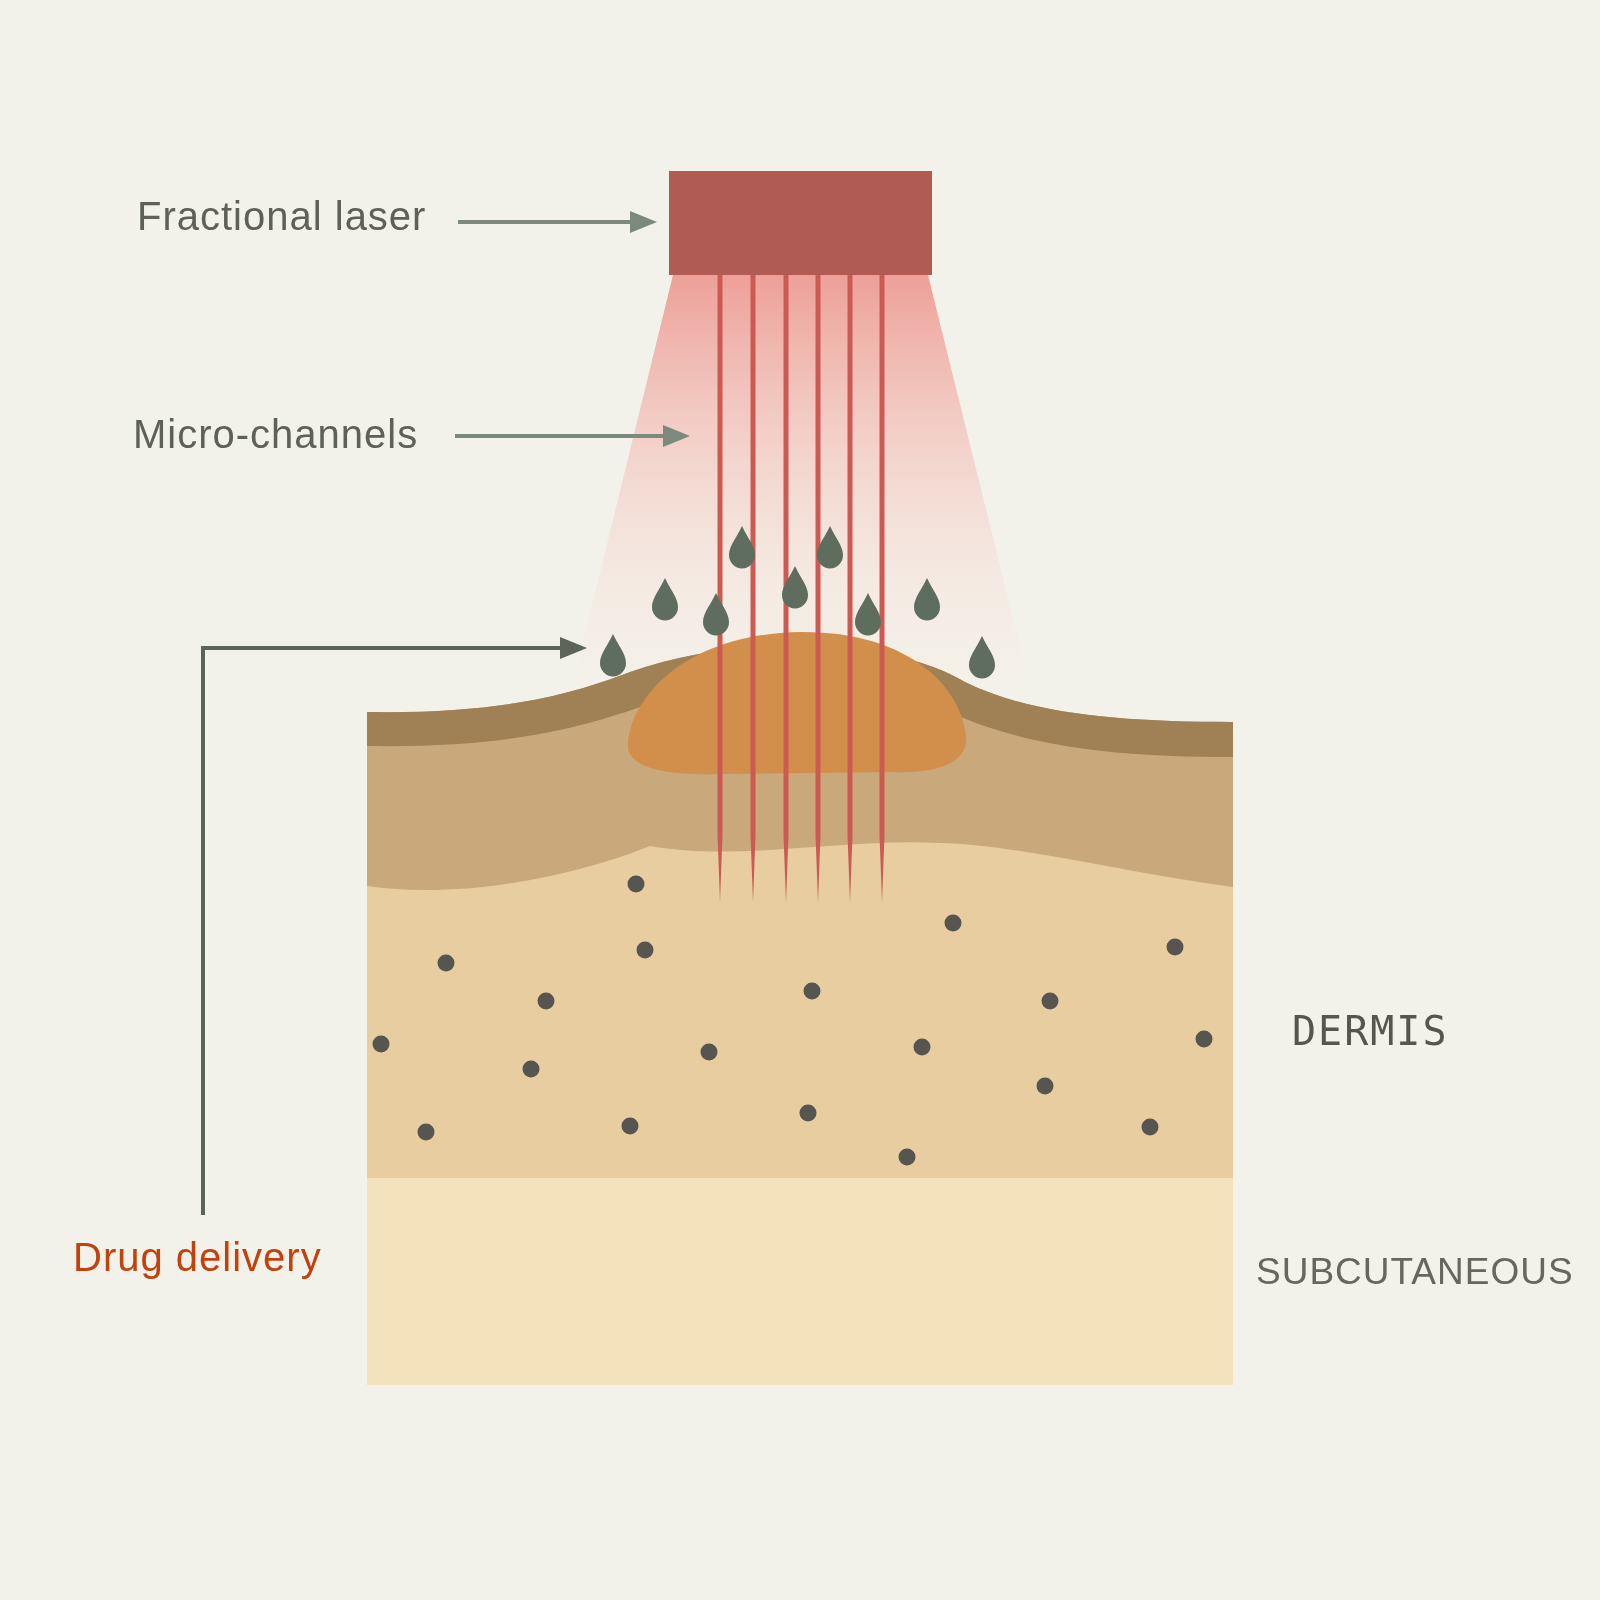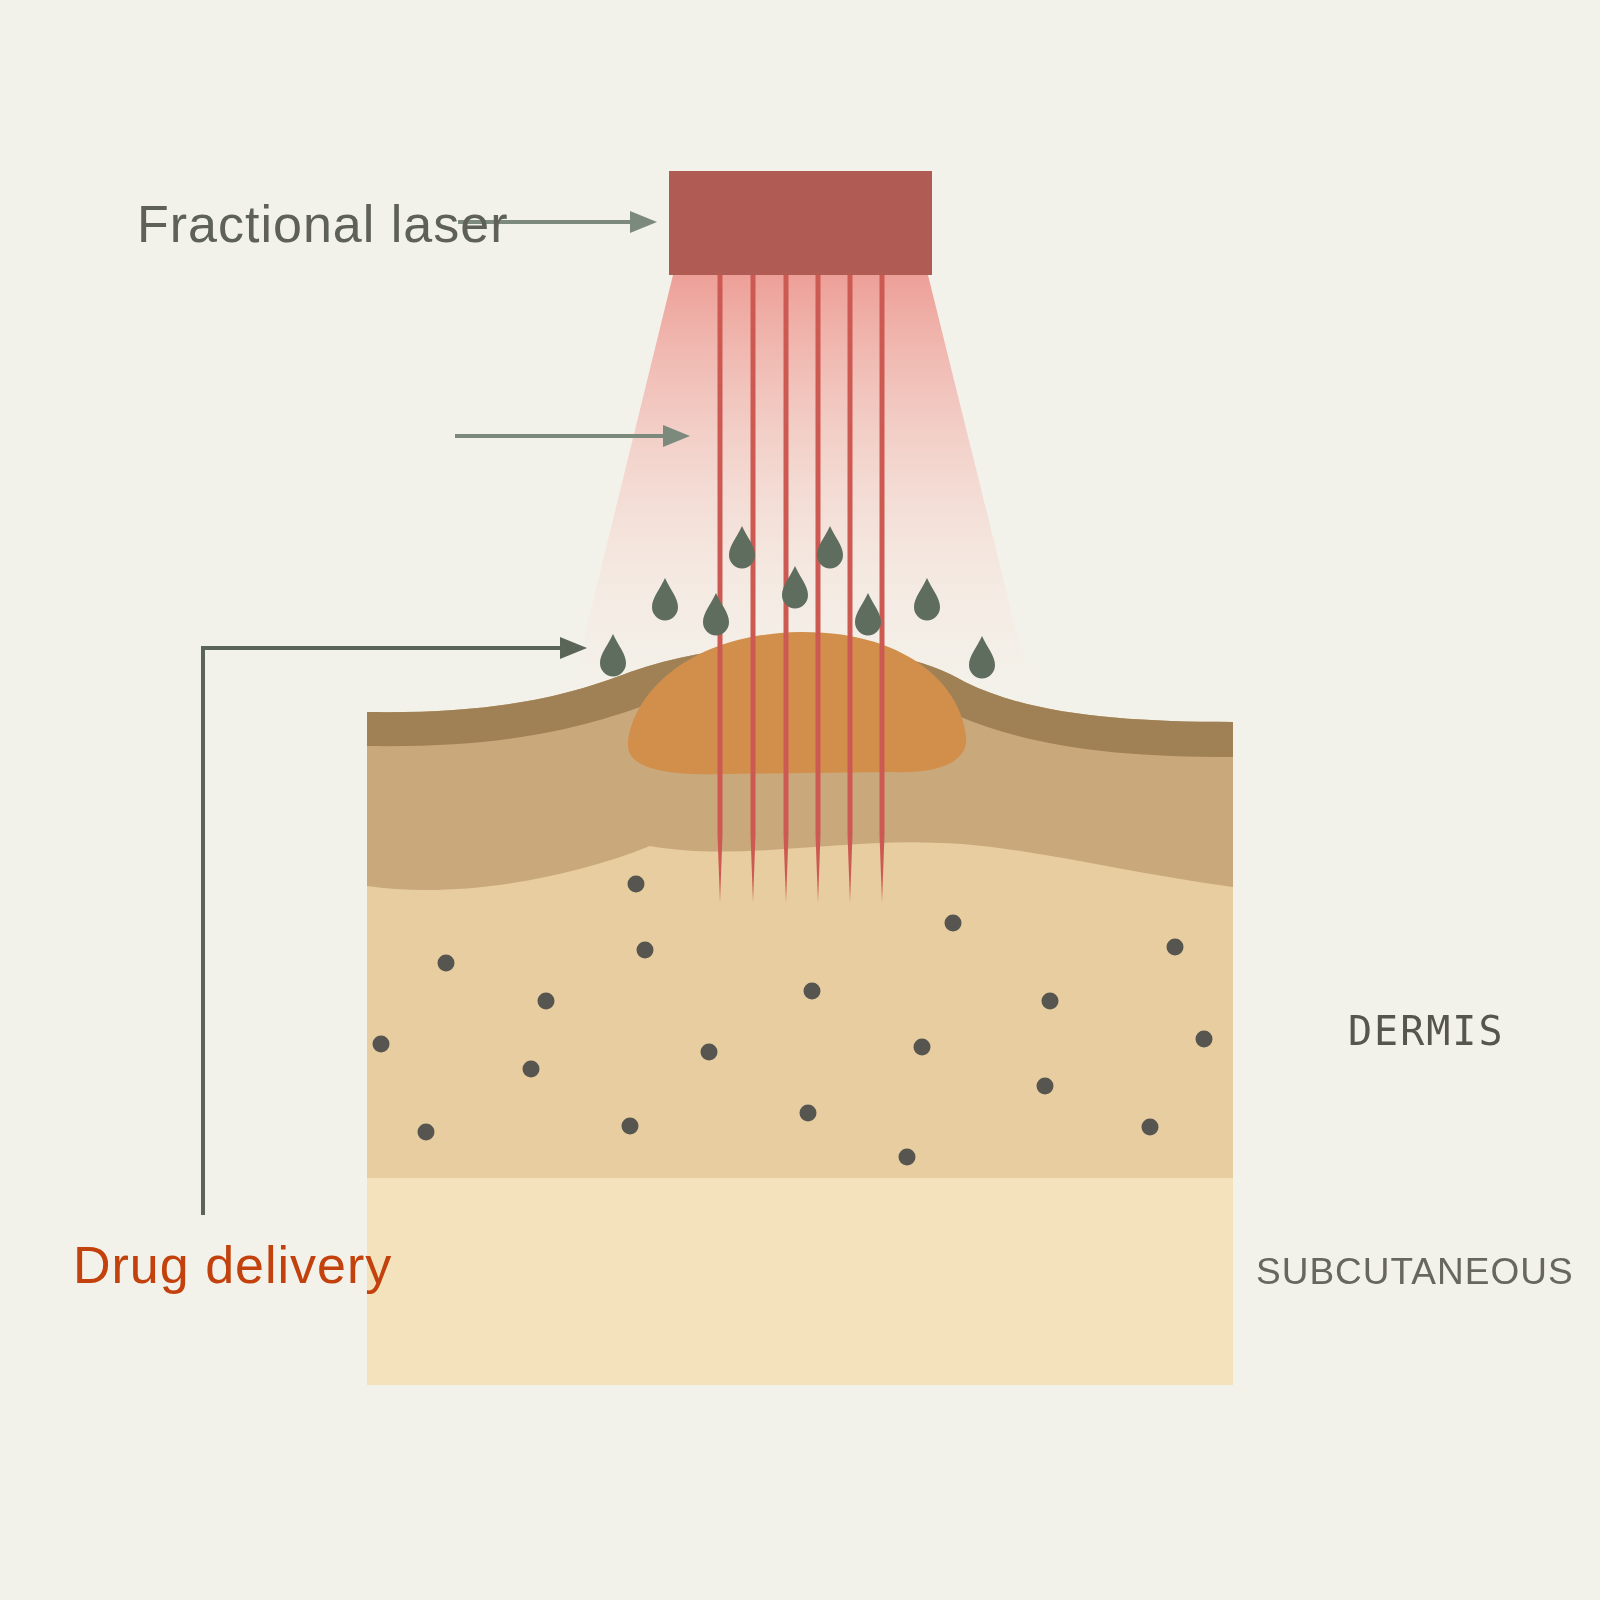--- a/index.html
+++ b/index.html
@@ -5,21 +5,21 @@
   html,body{margin:0;padding:0;}
   #stage{
     position:relative;
     width:1600px;height:1600px;
     overflow:hidden;
     font-family:"Liberation Sans", sans-serif;
   }
   .label{
     position:absolute;
     font-weight:300;
-    font-size:52px;
+    font-size:40px;
     letter-spacing:1px;
     white-space:nowrap;
   }
   .layer-label{
     position:absolute;
     font-family:"DejaVu Sans Mono", monospace;
     font-size:40px;
     letter-spacing:2px;
     white-space:nowrap;
   }
@@ -121,20 +121,21 @@
     </g>
 
     <g>
       <polyline points="203,1215 203,648 562,648" fill="none" stroke-width="4" stroke="#5a6557"></polyline>
       <polygon points="560,637 560,659 587,648" fill="#5a6557"></polygon>
     </g>
   </svg>
 
   <div class="label" style="left: 137px; top: 194px; color: rgb(93, 97, 86);">Fractional laser</div>
 
+  <div class="label" style="left: 133px; top: 412px; color: rgb(93, 97, 86);">Micro-channels</div>
 
   <div class="label" style="left: 73px; top: 1235px; color: #c2410c;">Drug delivery</div>
 
 
-  <div class="layer-label" style="left: 1348px; top: 1008px; color: rgb(86, 85, 78);">DERMIS</div>
+  <div class="layer-label" style="left: 1292px; top: 1008px; color: rgb(86, 85, 78);">DERMIS</div>
 
   <div class="layer-label sans" style="left: 1256px; top: 1251px; color: rgb(103, 102, 95);">SUBCUTANEOUS</div>
 </div>
 
 </body></html>

